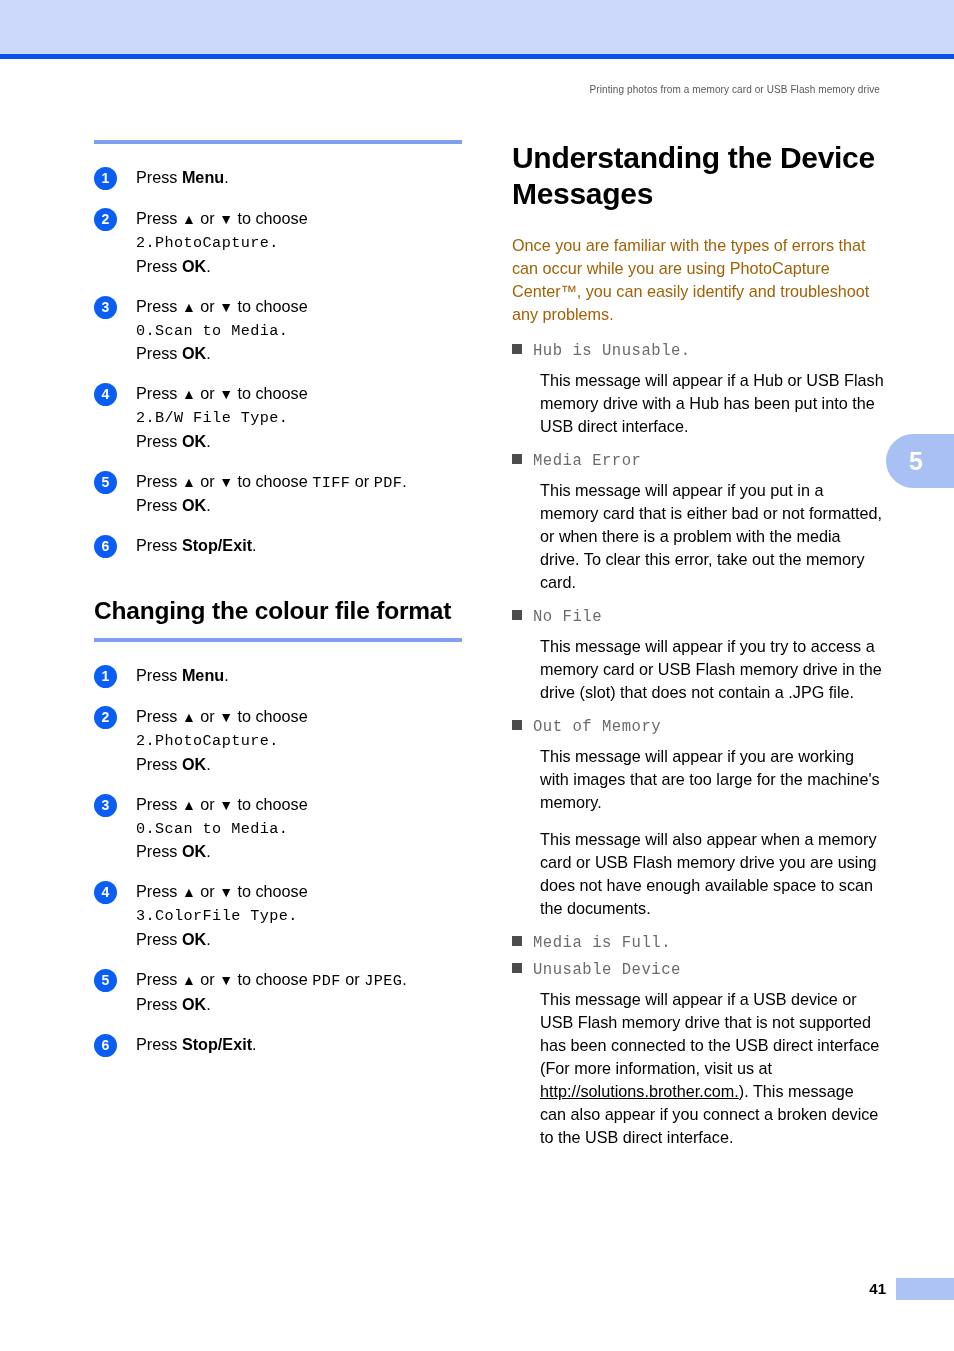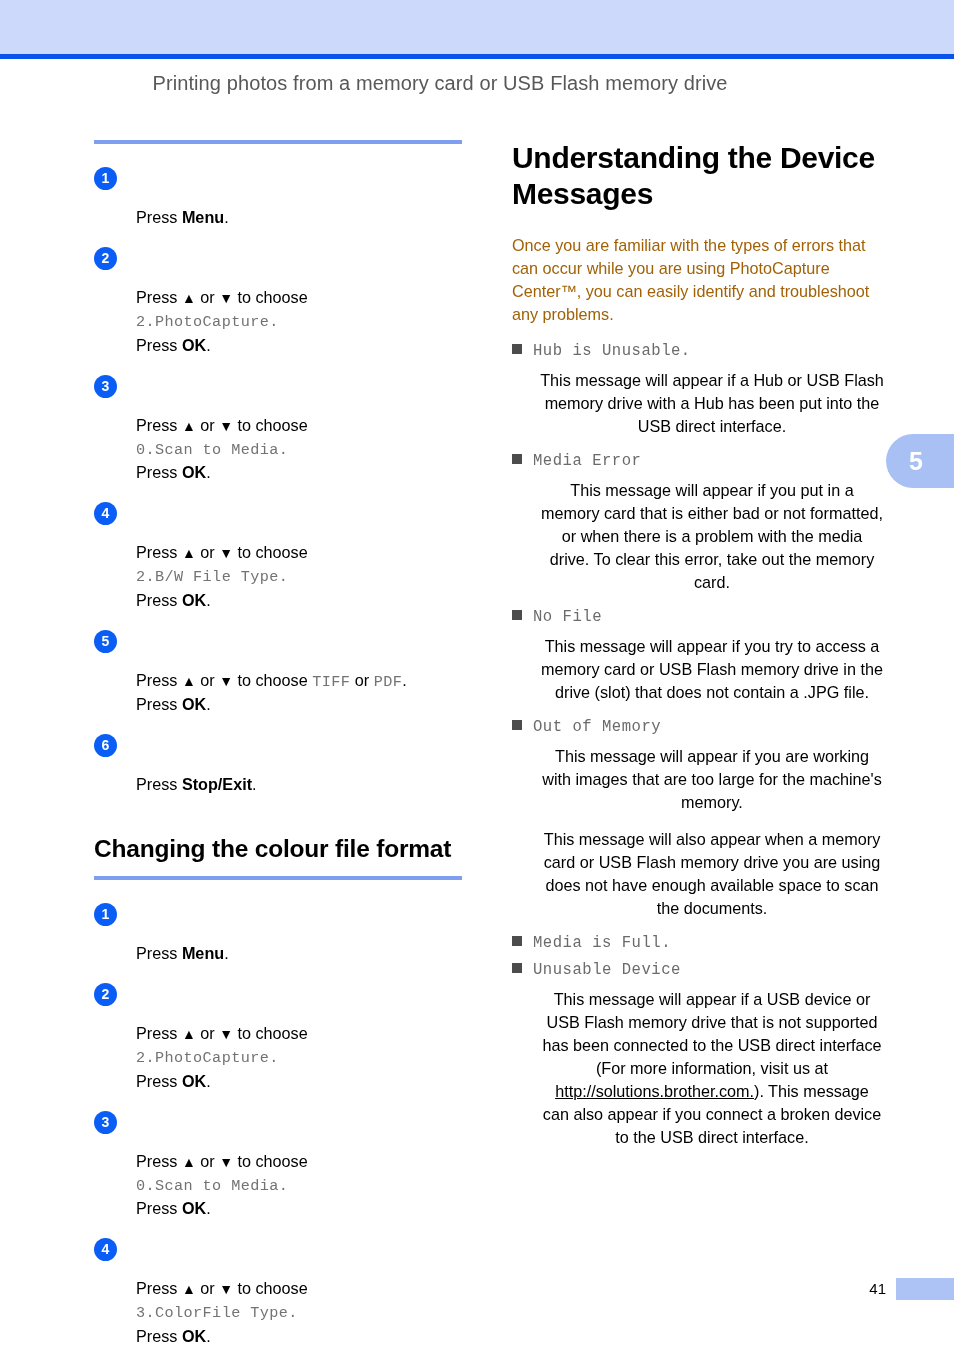--- a/index.html
+++ b/index.html
@@ -30,24 +30,24 @@
     top: 54px;
     width: 954px;
     height: 5px;
     background: #0a52ec;
   }
 
   
   .running-header {
     position: absolute;
     left: 0;
-    top: 72px;
+    top: 84px;
     width: 880px;
-    text-align: center;
-    font-size: 20px;
+    text-align: right;
+    font-size: 10px;
     color: #58585a;
     letter-spacing: 0.1px;
   }
 
   
   .chapter-tab {
     position: absolute;
     right: 0;
     top: 434px;
     width: 68px;
@@ -120,39 +120,38 @@
     line-height: 23px;
     text-align: center;
     margin-right: 19px;
     margin-top: 1px;
   }
   .step-body {
     flex: 1 1 auto;
     font-size: 16.2px;
     line-height: 1.42;
     color: #000;
-    margin-top: 40px;
   }
   .step-body b { font-weight: bold; }
   .lcd {
     font-family: "Liberation Mono", "DejaVu Sans Mono", monospace;
     font-size: 15.2px;
-    color: #737373;
+    color: #000000;
     letter-spacing: 0.4px;
   }
   .arrow { font-size: 14px; }
 
   
   .intro {
     font-size: 16.2px;
     line-height: 1.42;
     margin: 0 0 16px 0;
     color: #a16207;
   }
-  .err-item { margin-bottom: 3px; text-align: center; }
+  .err-item { margin-bottom: 3px; }
   .err-title {
     display: flex;
     align-items: baseline;
     margin: 0 0 9px 0;
   }
   .bullet-sq {
     flex: 0 0 auto;
     width: 10px;
     height: 10px;
     background: #4c4c4c;
@@ -177,21 +176,21 @@
     text-decoration: underline;
     color: #000;
   }
 
   
   .page-num {
     position: absolute;
     right: 68px;
     top: 1280px;
     font-size: 15px;
-    font-weight: normal;
+    font-weight: bold;
     color: #000;
   }
   .footer-block {
     position: absolute;
     right: 0;
     top: 1278px;
     width: 58px;
     height: 22px;
     background: #adc3f5;
   }

